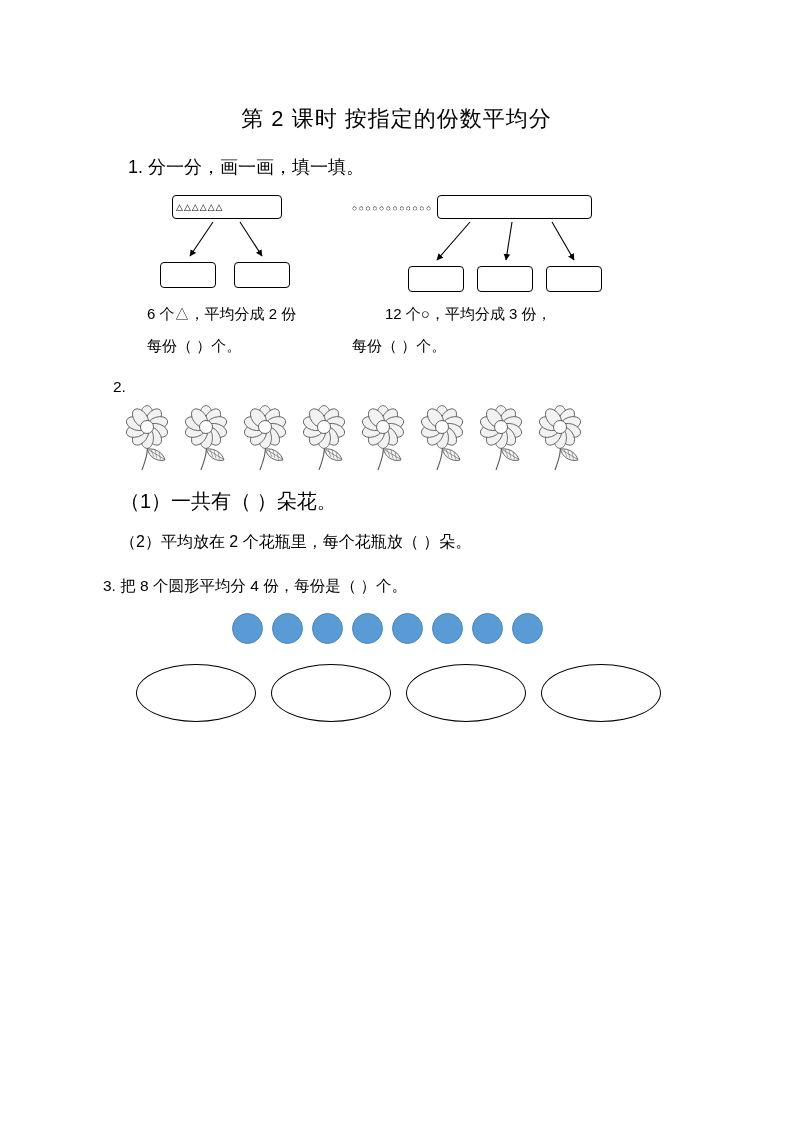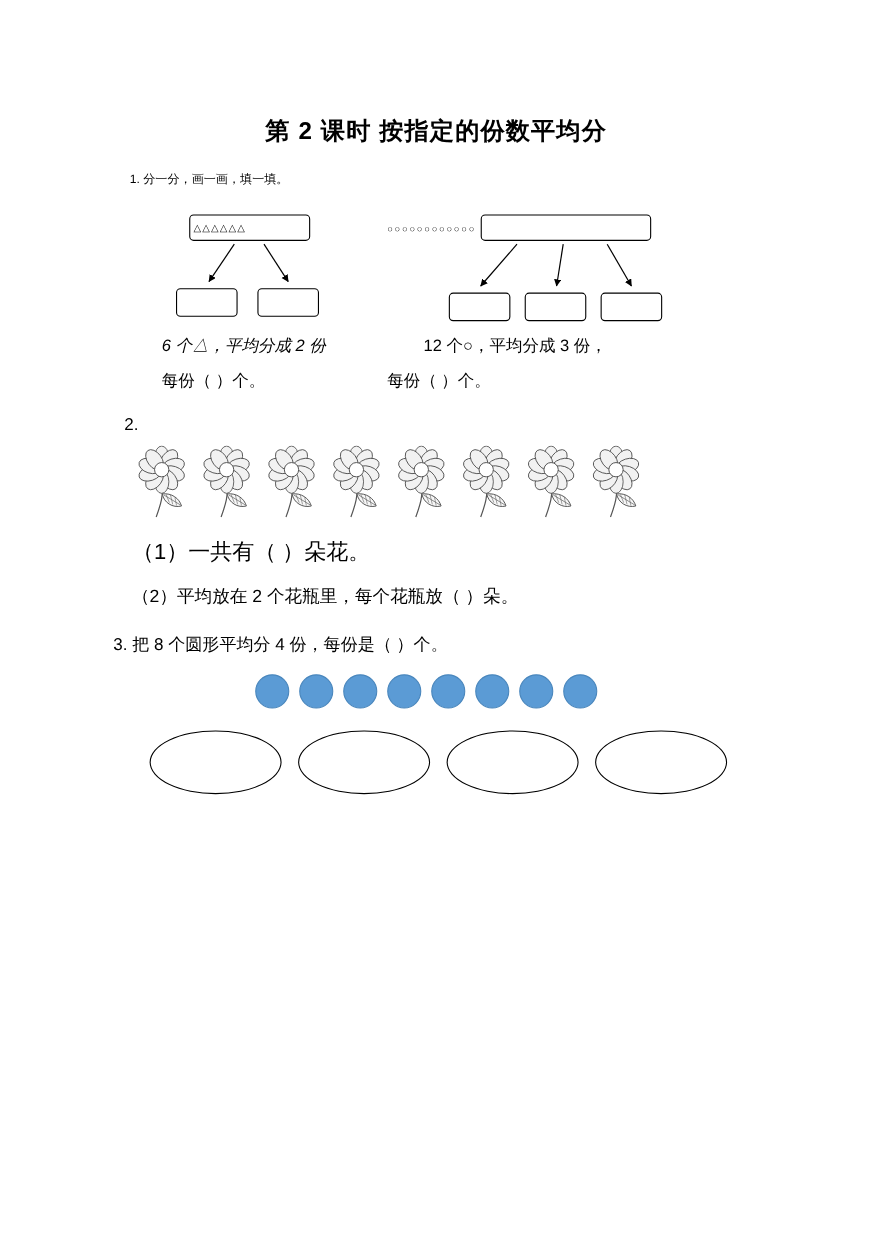--- a/index.html
+++ b/index.html
@@ -21,30 +21,30 @@
     width: 793px;
     height: 1122px;
   }
   .title {
     position: absolute;
     left: 0;
     top: 104px;
     width: 793px;
     text-align: center;
     font-size: 22px;
-    font-weight: bold;
+    font-weight: normal;
     letter-spacing: 1px;
   }
 
   
   .q1-label {
     position: absolute;
-    left: 118px;
+    left: 128px;
     top: 155px;
-    font-size: 11px;
+    font-size: 18px;
   }
 
   .box-outline {
     position: absolute;
     border: 1px solid #000;
     border-radius: 4px;
     background: #fff;
     box-sizing: border-box;
   }
 
@@ -90,21 +90,21 @@
     position: absolute;
     left: 0; top: 0;
     width: 793px; height: 1122px;
     pointer-events: none;
   }
 
   .cap {
     position: absolute;
     font-size: 15px;
   }
-  .q1-cap-l1 { left: 147px; top: 305px; font-style: italic; }
+  .q1-cap-l1 { left: 147px; top: 305px; }
   .q1-cap-l2 { left: 147px; top: 337px; }
   .q1-cap-r1 { left: 385px; top: 305px; }
   .q1-cap-r2 { left: 352px; top: 337px; }
 
   
   .q2-label {
     position: absolute;
     left: 113px;
     top: 378px;
     font-size: 15.5px;

